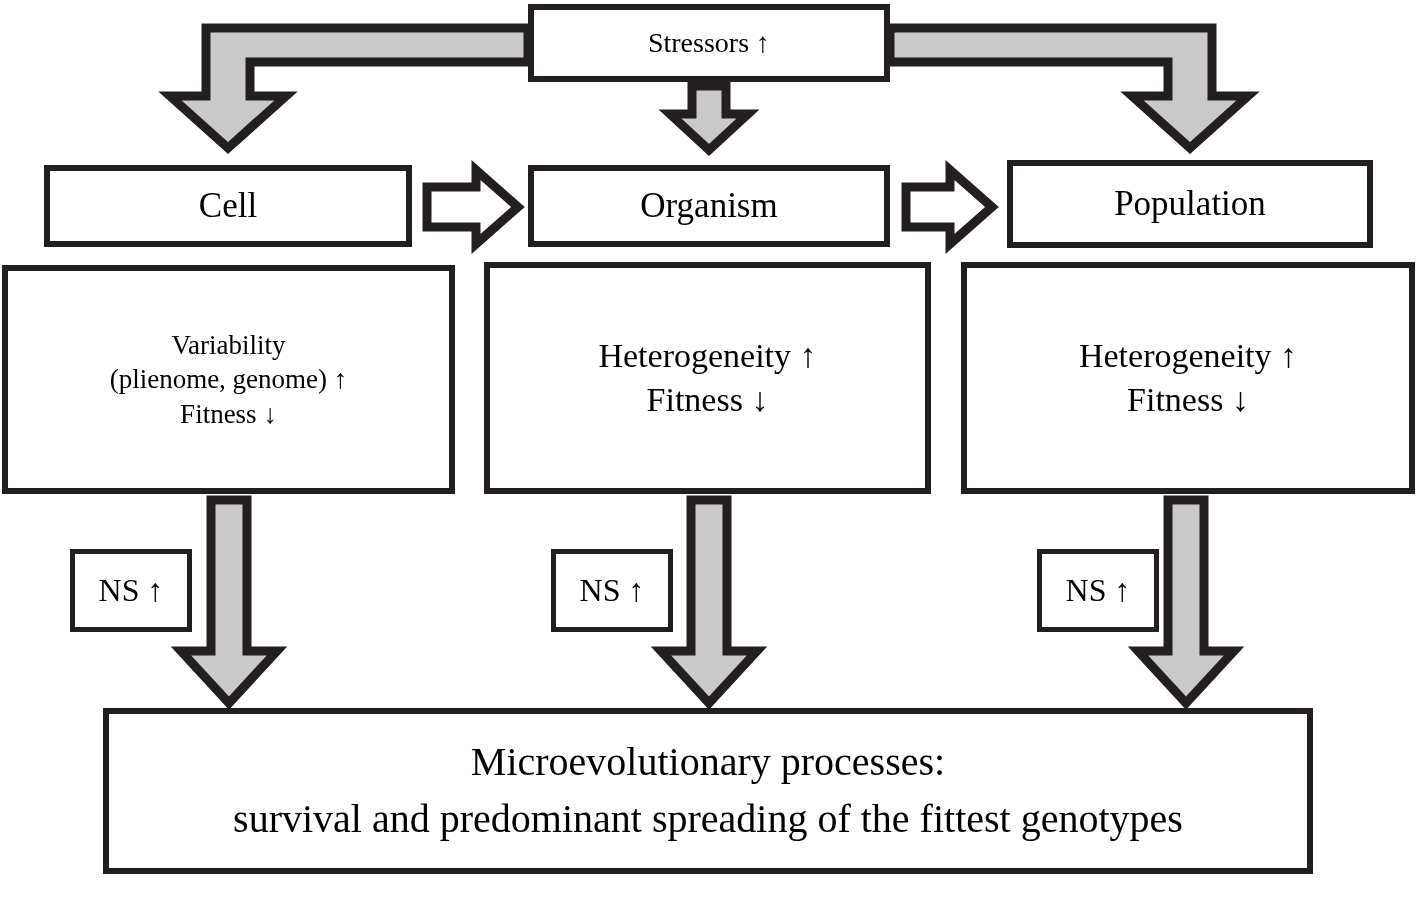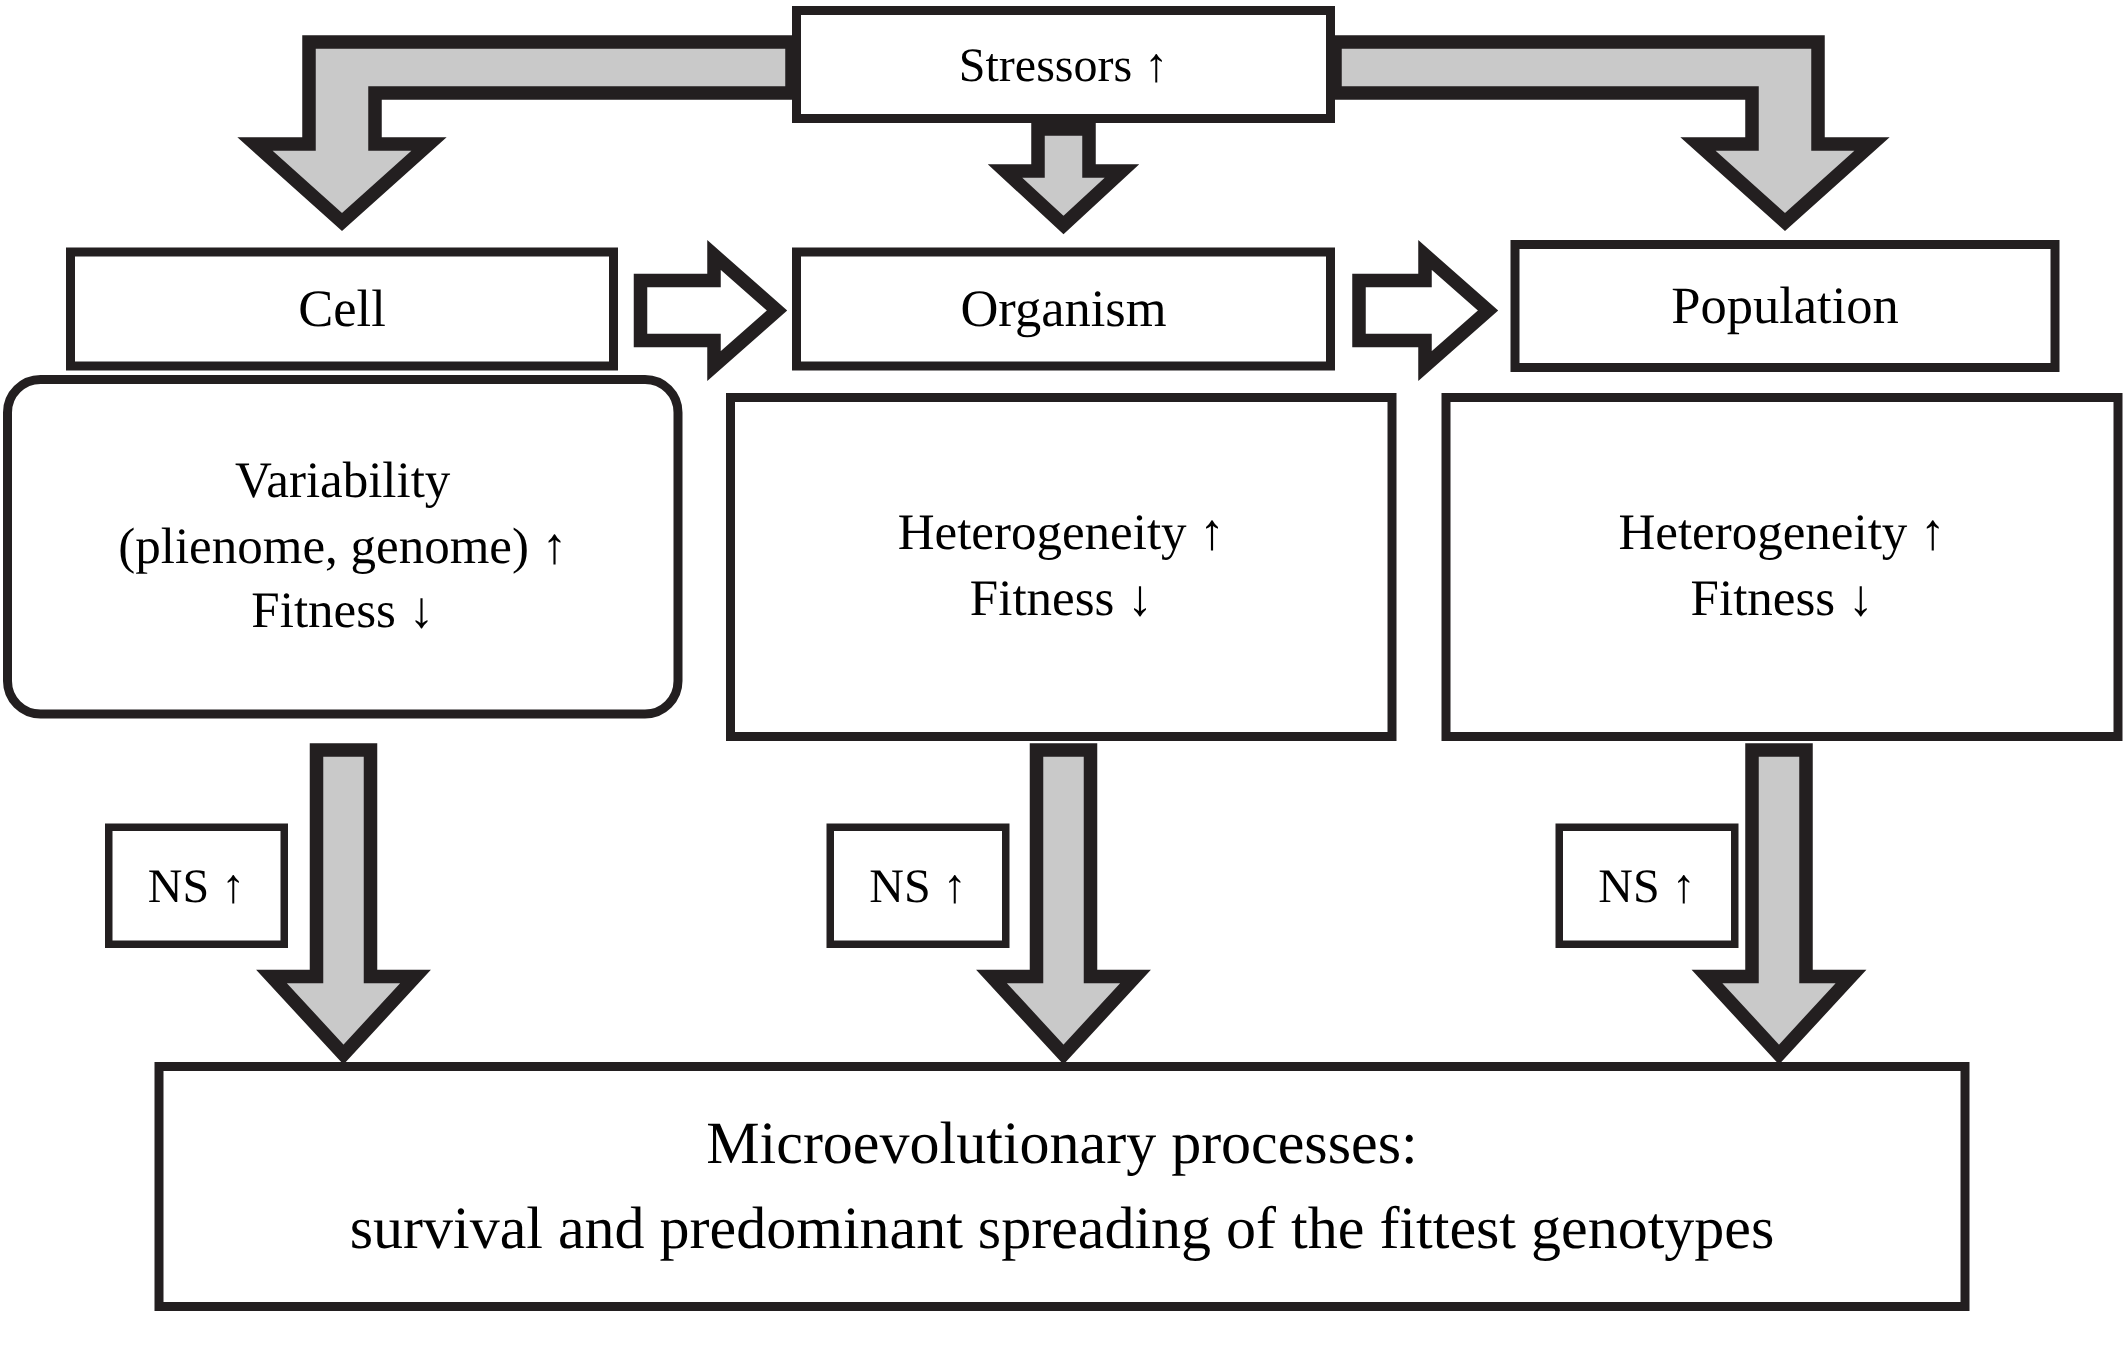--- a/index.html
+++ b/index.html
@@ -44,39 +44,38 @@
     border-width: 5px;
   }
   .node-label {
     display: block;
     white-space: pre-line;
     padding: 0 6px;
   }
   
   #box-stressors {
     left: 528px; top: 4px; width: 362px; height: 78px;
-    font-size: 32px;
+    font-size: 28px;
   }
   #box-cell {
     left: 44px; top: 165px; width: 368px; height: 82px;
     font-size: 35px;
   }
   #box-organism {
     left: 528px; top: 165px; width: 362px; height: 82px;
     font-size: 35px;
   }
   #box-population {
     left: 1007px; top: 160px; width: 366px; height: 88px;
     font-size: 35px;
     text-align: right;
   }
   #box-variability {
-    left: 2px; top: 250px; width: 453px; height: 229px;
-    font-size: 34px;
-    border-radius: 25px;
+    left: 2px; top: 265px; width: 453px; height: 229px;
+    font-size: 27px;
   }
   #box-heterogeneity-organism {
     left: 484px; top: 262px; width: 447px; height: 232px;
     font-size: 34px;
   }
   #box-heterogeneity-population {
     left: 961px; top: 262px; width: 454px; height: 232px;
     font-size: 34px;
   }
   #box-ns-cell {

